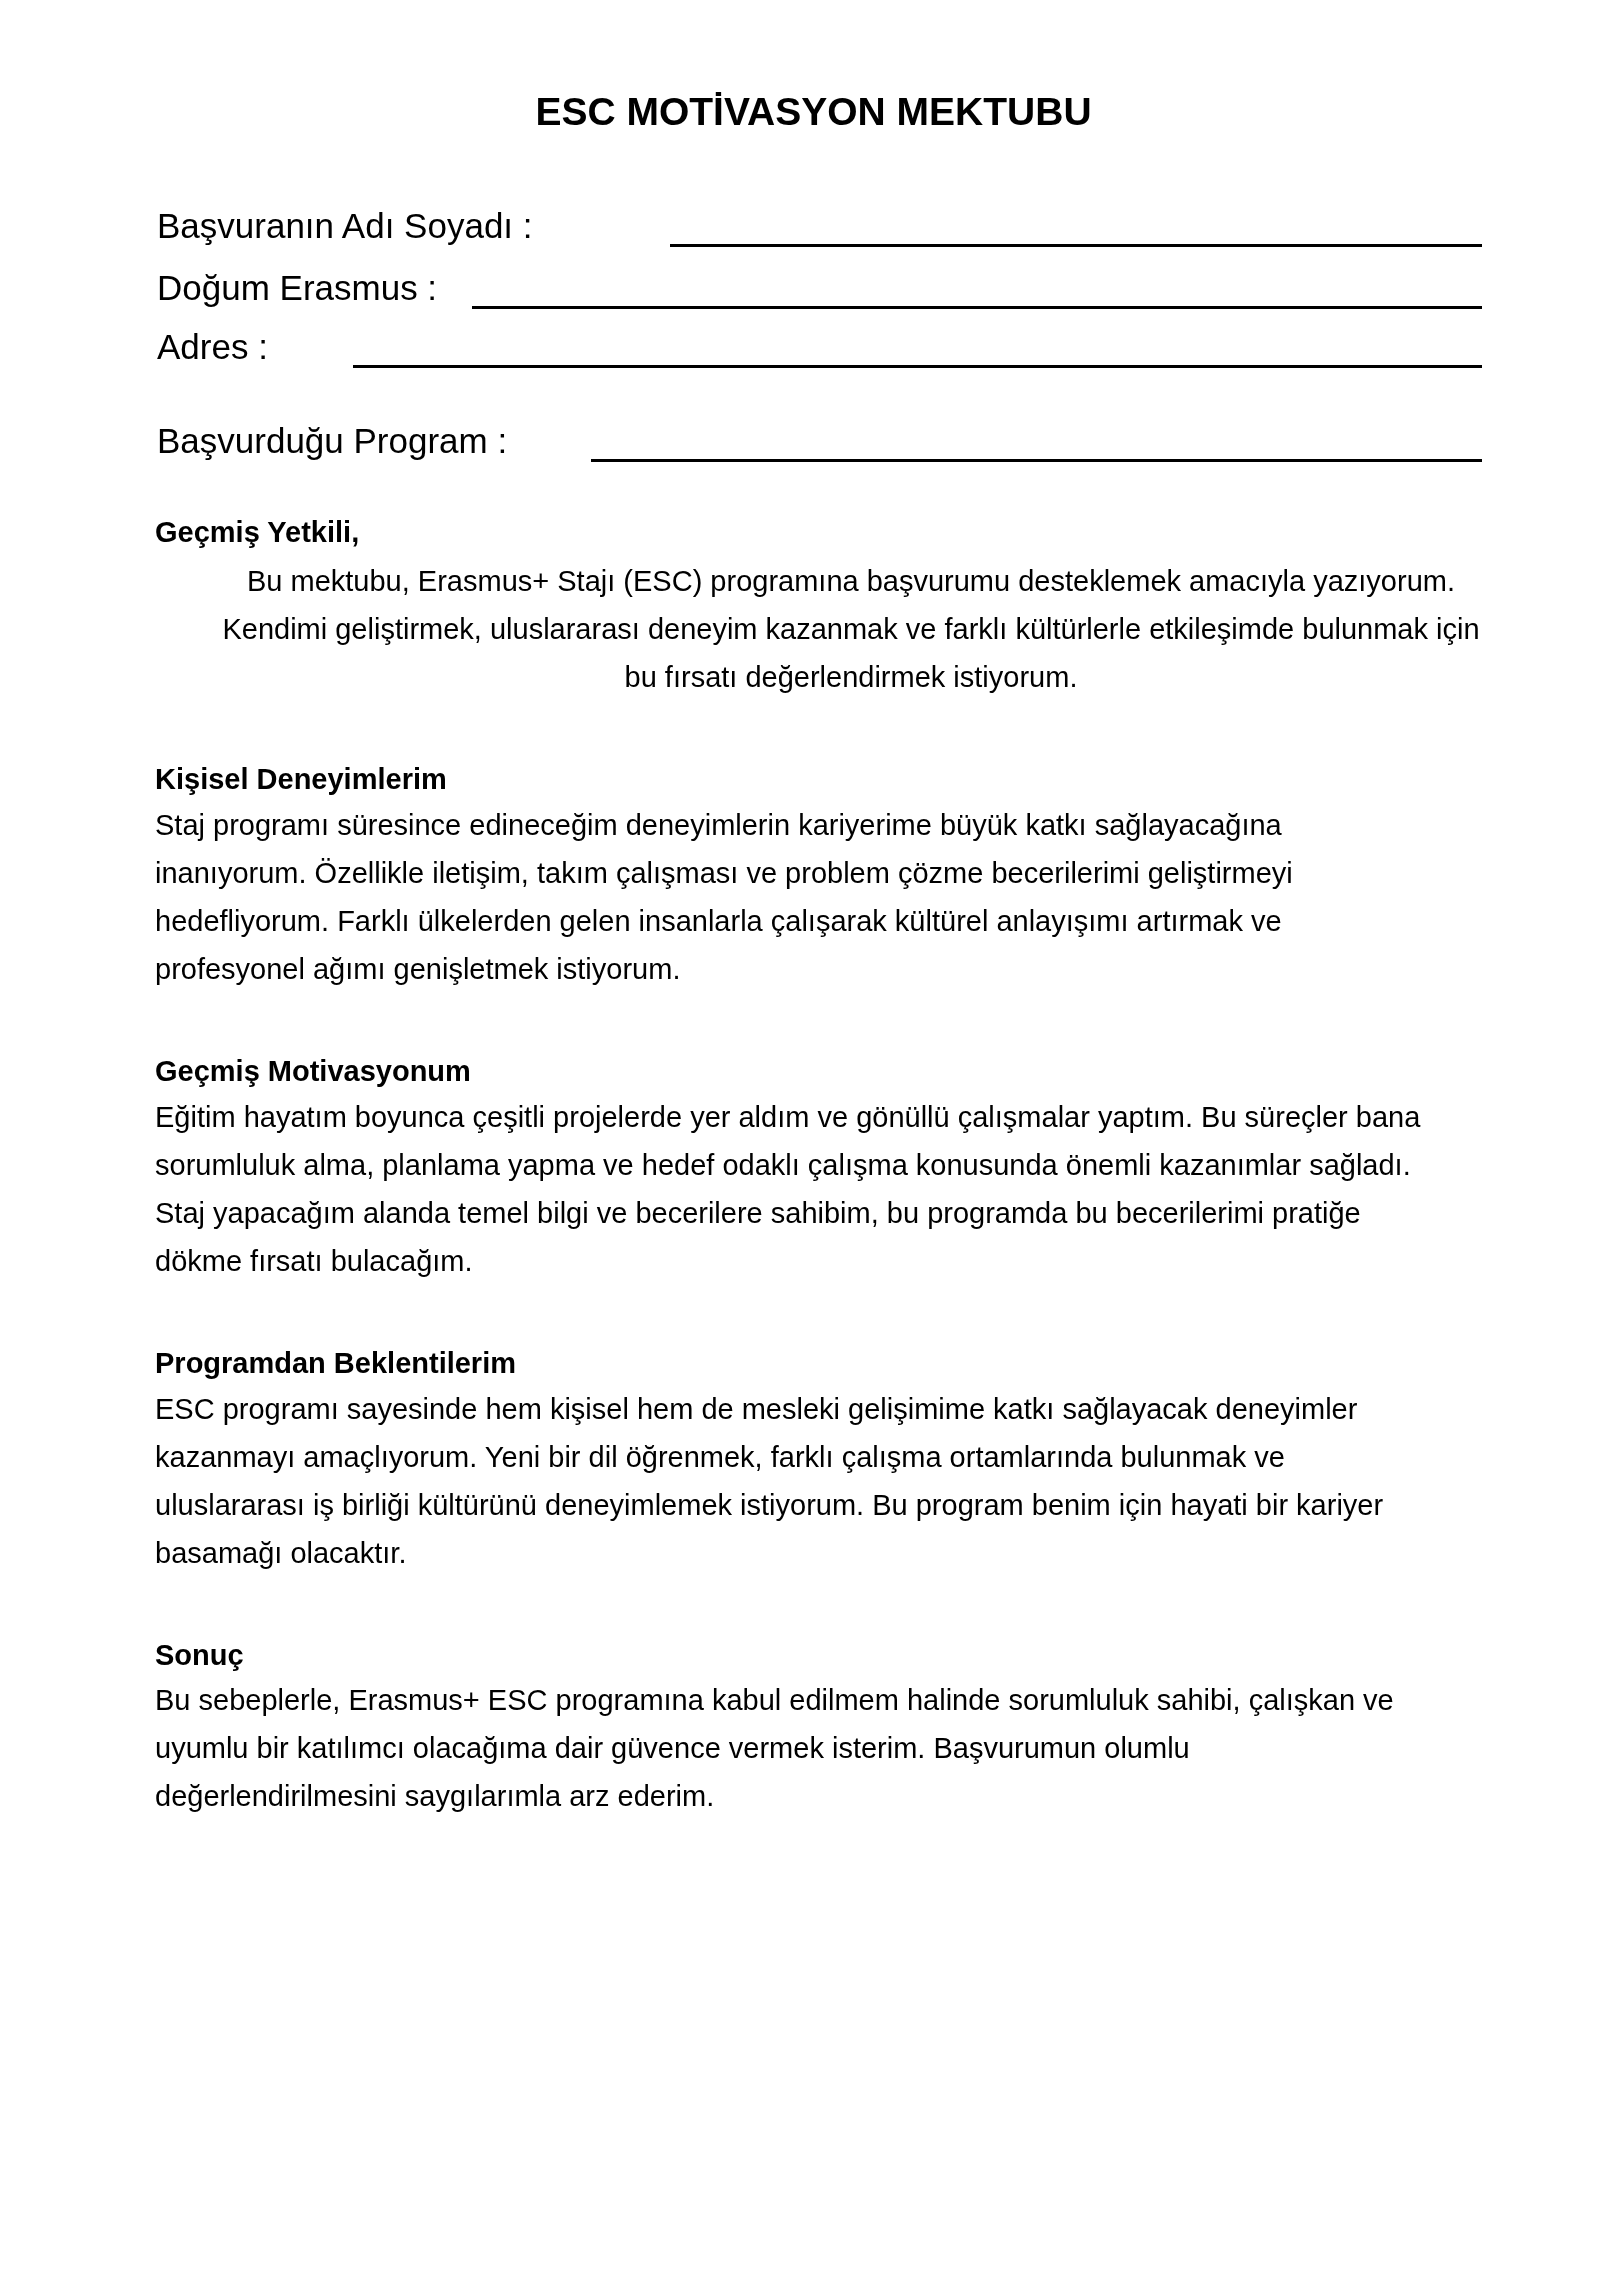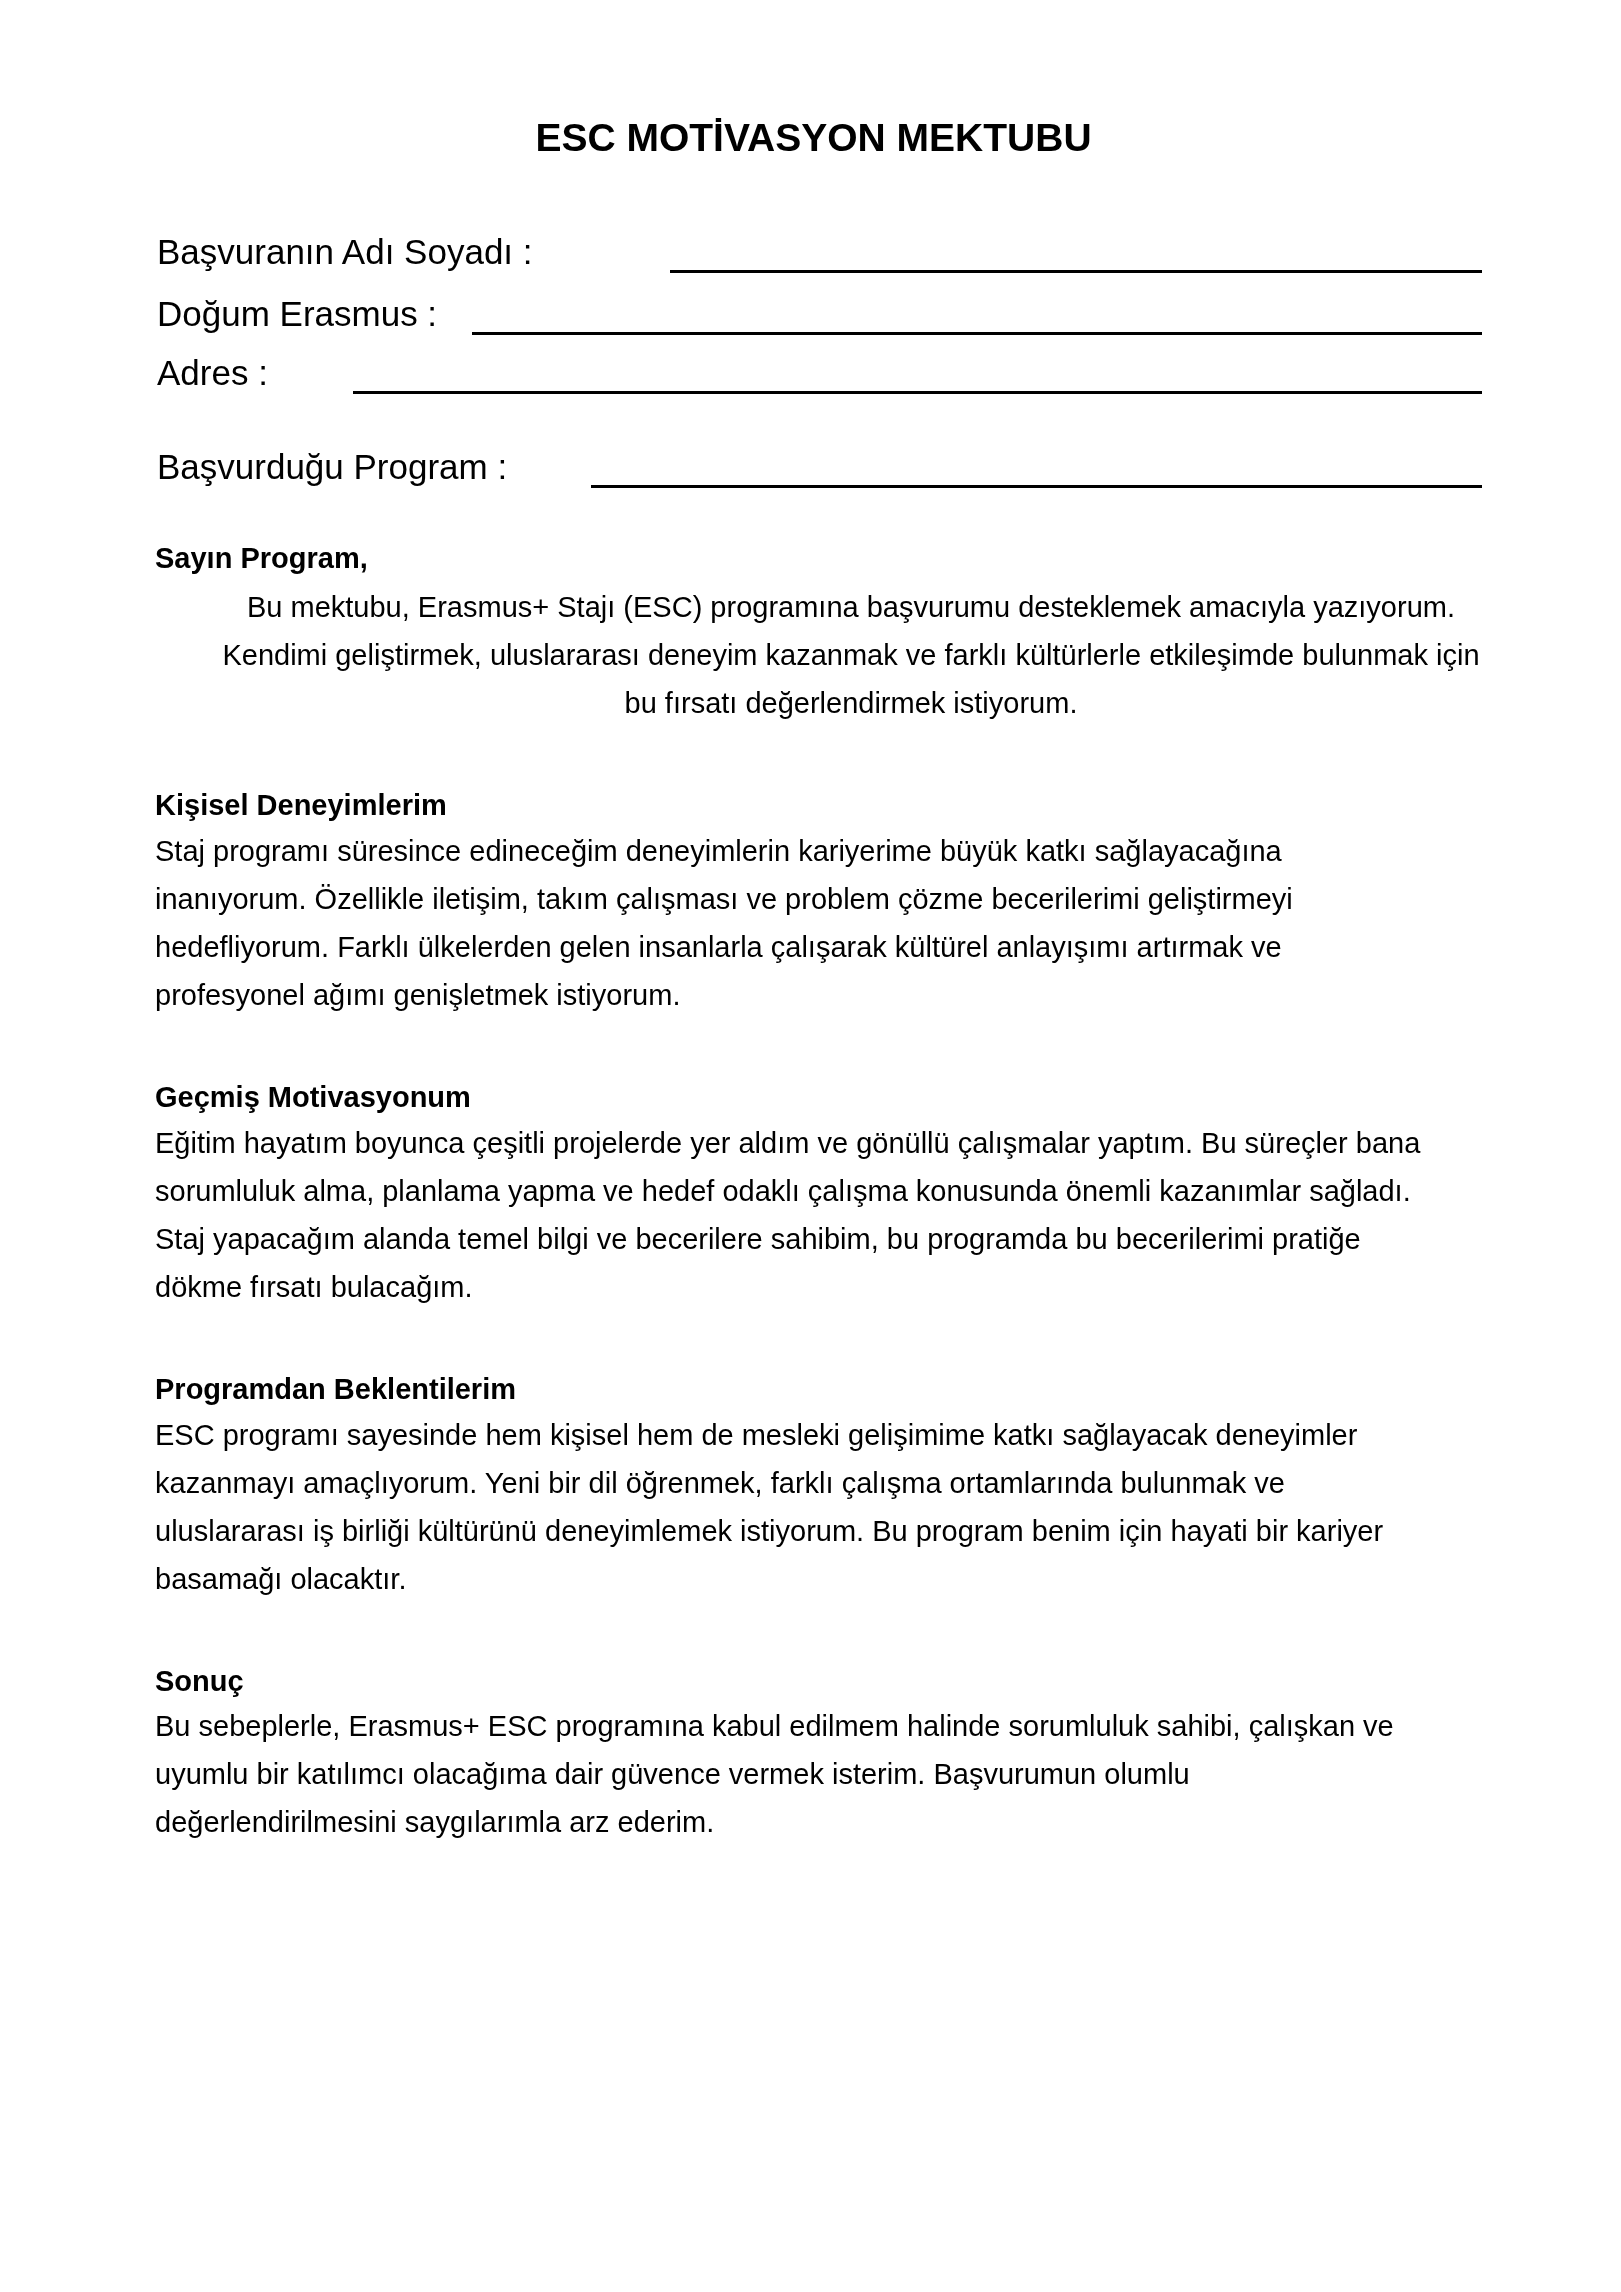--- a/index.html
+++ b/index.html
@@ -6,21 +6,21 @@
   * { box-sizing: border-box; }
   html, body { margin: 0; padding: 0; background: #9b9b9b; }
   .page {
     position: relative;
     width: 1621px;
     height: 2293px;
     margin: 0 auto;
     background: #ffffff;
     color: #000000;
     font-family: "Liberation Sans", "DejaVu Sans", sans-serif;
-    padding: 114px 63px 0 155px;
+    padding: 88px 63px 0 155px;
     overflow: hidden;
   }
 
   
   .title {
     width: 1317px;
     margin: 0;
     text-align: center;
     font-size: 39px;
     line-height: 47px;
@@ -97,21 +97,21 @@
 
     <div class="field-row row-3">
       <span class="field-label">Başvurduğu Program :</span>
       <span class="field-line"></span>
     </div>
 
   </div>
 
   <div class="letter">
 
-    <h2 class="heading salutation">Sayın Program,</h2>
+    <h2 class="heading salutation">Geçmiş Yetkili,</h2>
     <p class="para intro">Bu mektubu, Erasmus+ Stajı (ESC) programına başvurumu desteklemek amacıyla yazıyorum.
 Kendimi geliştirmek, uluslararası deneyim kazanmak ve farklı kültürlerle etkileşimde bulunmak için
 bu fırsatı değerlendirmek istiyorum.</p>
 
     <h2 class="heading">Kişisel Deneyimlerim</h2>
     <p class="para">Staj programı süresince edineceğim deneyimlerin kariyerime büyük katkı sağlayacağına
 inanıyorum. Özellikle iletişim, takım çalışması ve problem çözme becerilerimi geliştirmeyi
 hedefliyorum. Farklı ülkelerden gelen insanlarla çalışarak kültürel anlayışımı artırmak ve
 profesyonel ağımı genişletmek istiyorum.</p>
 

